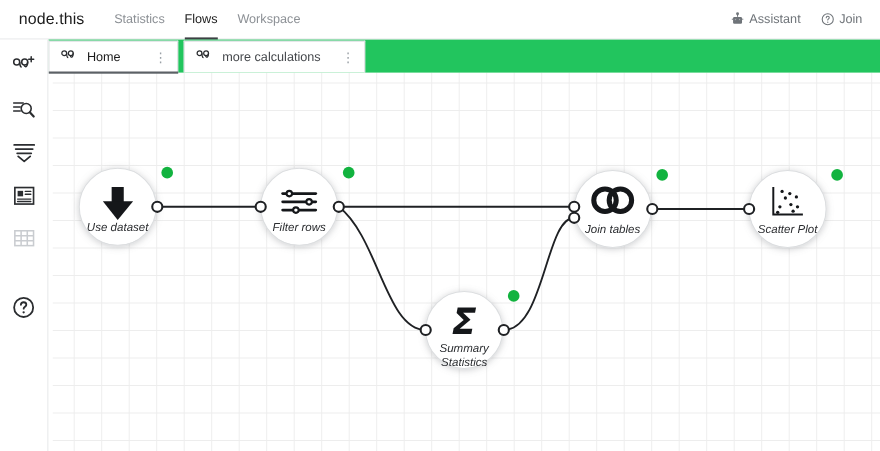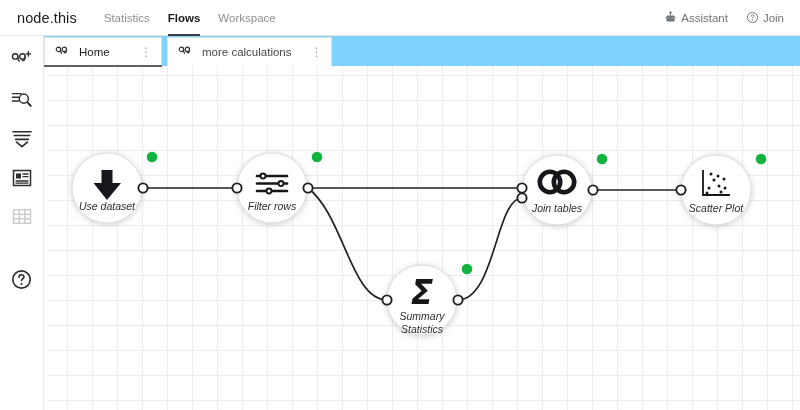--- a/index.html
+++ b/index.html
@@ -29,21 +29,21 @@
   .nav-item {
     position: relative;
     font-size: 11.5px;
     color: #8d9196;
     padding: 0 9px;
     height: 36px;
     line-height: 36px;
     cursor: pointer;
     white-space: nowrap;
   }
-  .nav-item.active { color: #1b1b1b; font-weight: bold; }
+  .nav-item.active { color: #1b1b1b; font-weight: normal; }
   .nav-item.active::after {
     content: ""; position: absolute;
     left: 9px; right: 9px; bottom: 0;
     height: 2px; background: #3c4043;
   }
   .header-right {
     margin-left: auto; display: flex; align-items: center;
     margin-right: 16px; gap: 18px;
   }
   .hr-item {
@@ -67,21 +67,21 @@
     width: 26px; height: 26px;
     display: flex; align-items: center; justify-content: center;
     cursor: pointer; color: #2b2d30;
   }
   .rail-spacer { flex: 0 0 10px; }
 
   
   .tabstrip {
     position: absolute; top: 36px; left: 44px;
     width: 756px; height: 30px;
-    background: #7dd3fc;
+    background: #22c55e;
     display: flex; align-items: flex-end;
     z-index: 5;
   }
   .tab {
     position: relative;
     display: flex; align-items: center;
     height: 29px;
     padding: 0 9px 0 10px;
     gap: 7px;
     background: #ffffff;

